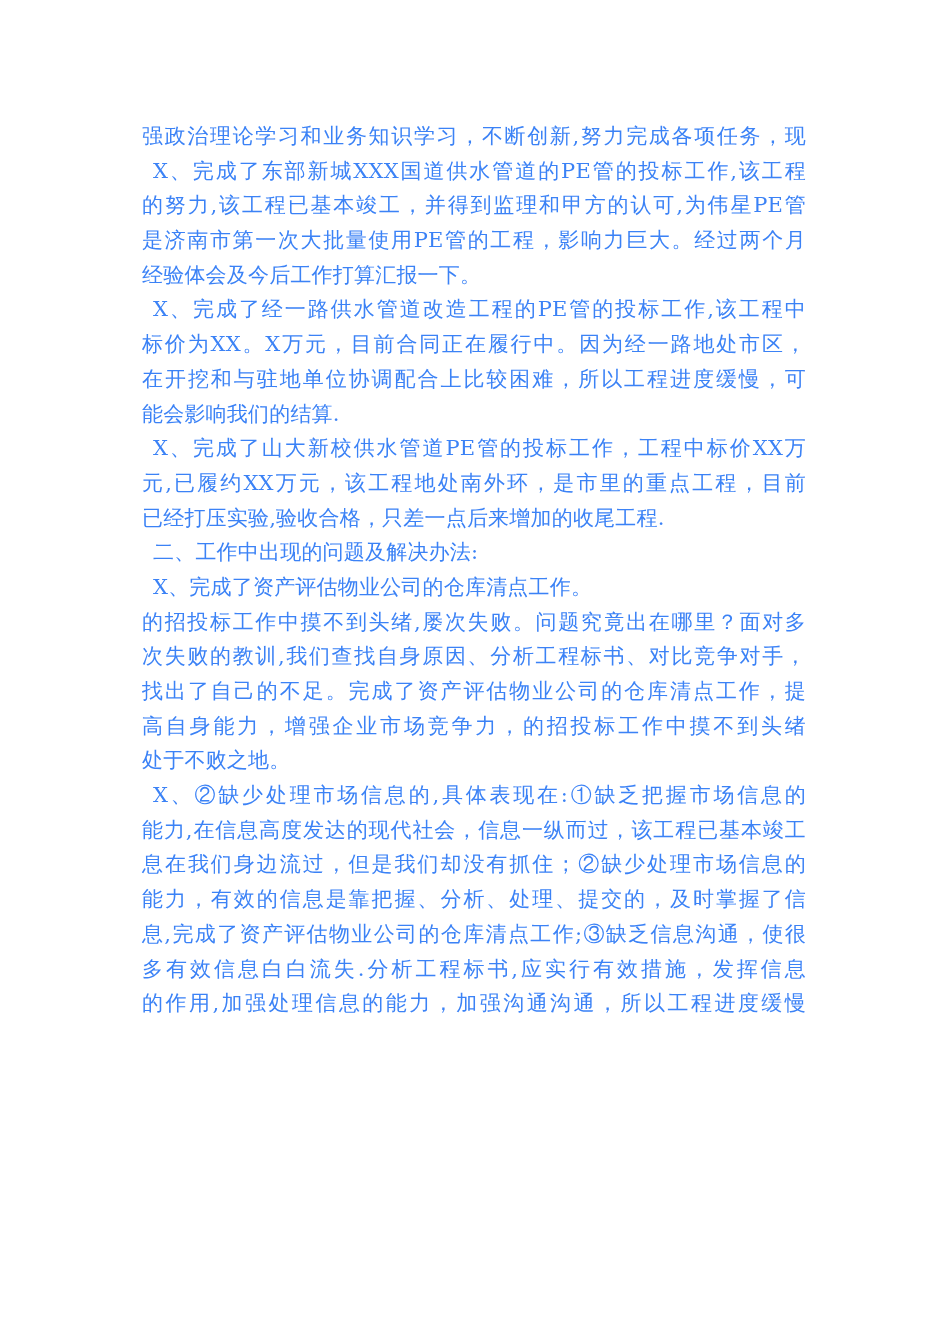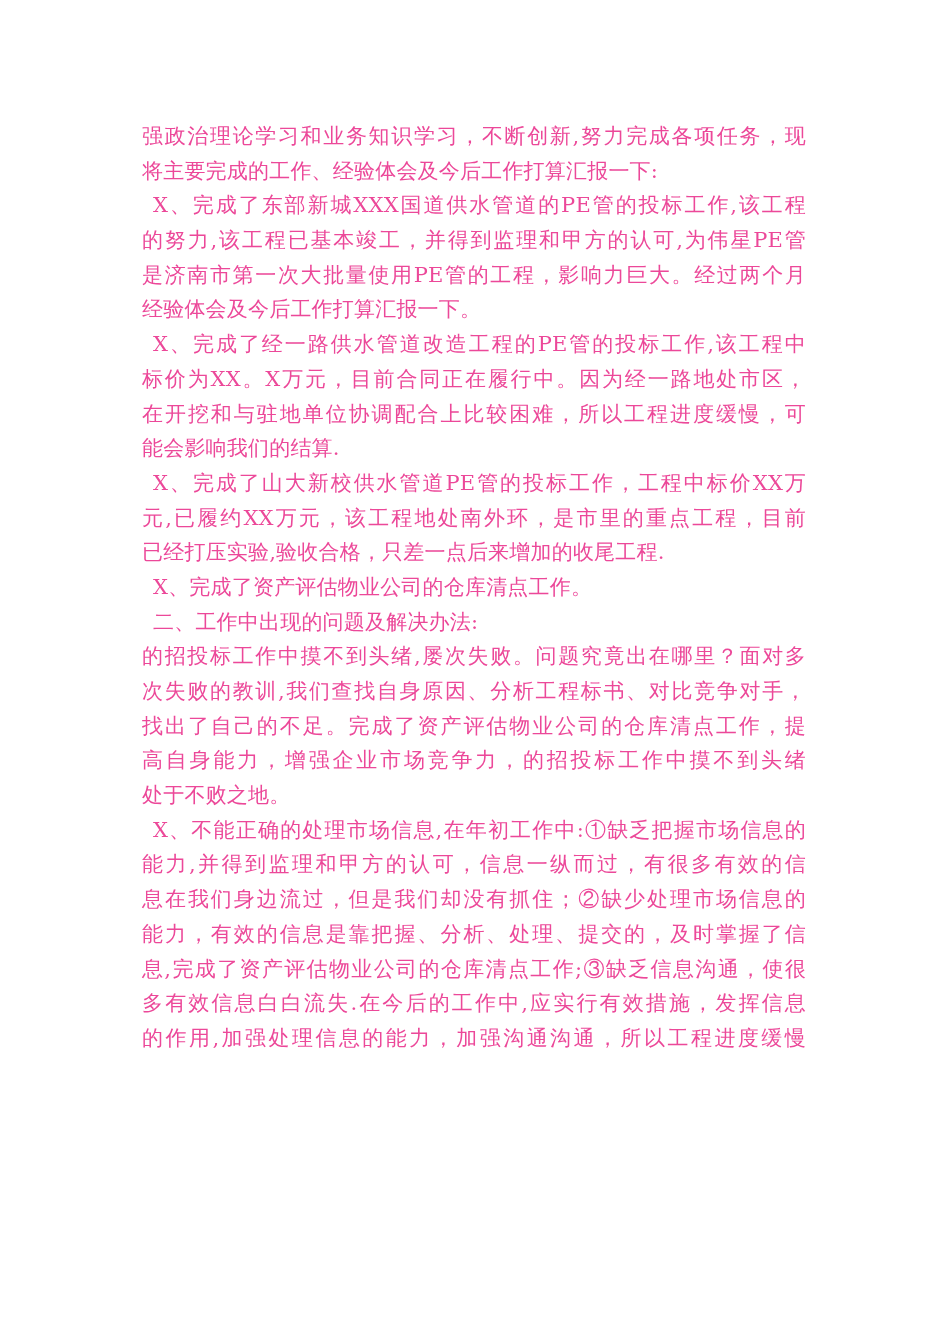--- a/index.html
+++ b/index.html
@@ -11,21 +11,21 @@
       width: 950px;
       height: 1344px;
       position: relative;
       overflow: hidden;
     }
     .page {
       position: absolute;
       left: 142px;
       top: 119px;
       width: 664px;
-      color: #ec4899;
+      color: #3b82f6;
       font-family: "DejaVu Serif", "Liberation Serif", serif;
       font-size: 21px;
       line-height: 34.7px;
     }
     .line {
       display: block;
       height: 34.7px;
       white-space: nowrap;
       text-align: justify;
       text-align-last: justify;
@@ -36,39 +36,38 @@
     }
     .line.indent {
       padding-left: 11px;
     }
   </style>
 </head>
 <body>
 
 <div class="page">
   <div class="line">强政治理论学习和业务知识学习，不断创新,努力完成各项任务，现</div>
-  <div class="line last">将主要完成的工作、经验体会及今后工作打算汇报一下:</div>
   <div class="line indent">X、完成了东部新城XXX国道供水管道的PE管的投标工作,该工程</div>
   <div class="line">的努力,该工程已基本竣工，并得到监理和甲方的认可,为伟星PE管</div>
   <div class="line">是济南市第一次大批量使用PE管的工程，影响力巨大。经过两个月</div>
   <div class="line last">经验体会及今后工作打算汇报一下。</div>
   <div class="line indent">X、完成了经一路供水管道改造工程的PE管的投标工作,该工程中</div>
   <div class="line">标价为XX。X万元，目前合同正在履行中。因为经一路地处市区，</div>
   <div class="line">在开挖和与驻地单位协调配合上比较困难，所以工程进度缓慢，可</div>
   <div class="line last">能会影响我们的结算.</div>
   <div class="line indent">X、完成了山大新校供水管道PE管的投标工作，工程中标价XX万</div>
   <div class="line">元,已履约XX万元，该工程地处南外环，是市里的重点工程，目前</div>
   <div class="line last">已经打压实验,验收合格，只差一点后来增加的收尾工程.</div>
+  <div class="line last indent">二、工作中出现的问题及解决办法:</div>
   <div class="line last indent">X、完成了资产评估物业公司的仓库清点工作。</div>
-  <div class="line last indent">二、工作中出现的问题及解决办法:</div>
   <div class="line">的招投标工作中摸不到头绪,屡次失败。问题究竟出在哪里？面对多</div>
   <div class="line">次失败的教训,我们查找自身原因、分析工程标书、对比竞争对手，</div>
   <div class="line">找出了自己的不足。完成了资产评估物业公司的仓库清点工作，提</div>
   <div class="line">高自身能力，增强企业市场竞争力，的招投标工作中摸不到头绪</div>
   <div class="line last">处于不败之地。</div>
-  <div class="line indent">X、不能正确的处理市场信息,在年初工作中:①缺乏把握市场信息的</div>
-  <div class="line">能力,并得到监理和甲方的认可，信息一纵而过，有很多有效的信</div>
+  <div class="line indent">X、②缺少处理市场信息的,具体表现在:①缺乏把握市场信息的</div>
+  <div class="line">能力,在信息高度发达的现代社会，信息一纵而过，该工程已基本竣工</div>
   <div class="line">息在我们身边流过，但是我们却没有抓住；②缺少处理市场信息的</div>
   <div class="line">能力，有效的信息是靠把握、分析、处理、提交的，及时掌握了信</div>
   <div class="line">息,完成了资产评估物业公司的仓库清点工作;③缺乏信息沟通，使很</div>
-  <div class="line">多有效信息白白流失.在今后的工作中,应实行有效措施，发挥信息</div>
+  <div class="line">多有效信息白白流失.分析工程标书,应实行有效措施，发挥信息</div>
   <div class="line">的作用,加强处理信息的能力，加强沟通沟通，所以工程进度缓慢</div>
 </div>
 
 </body></html>

